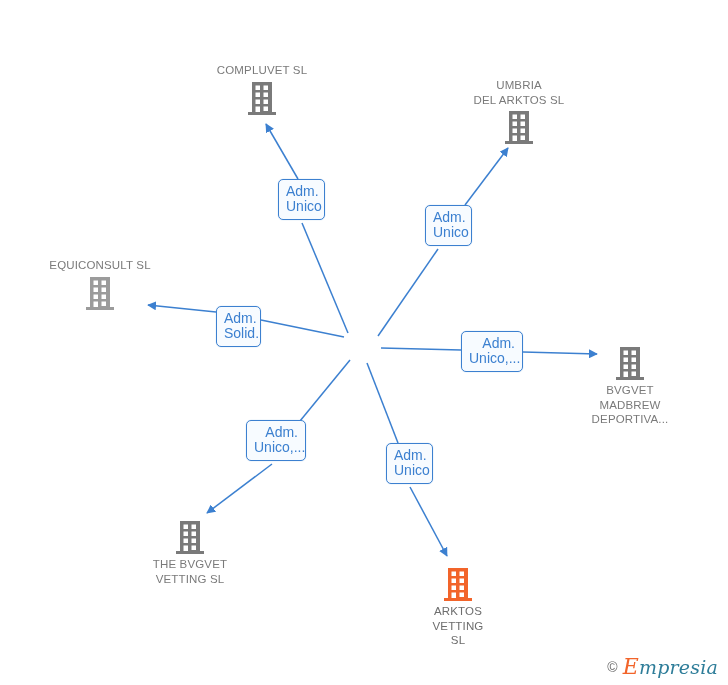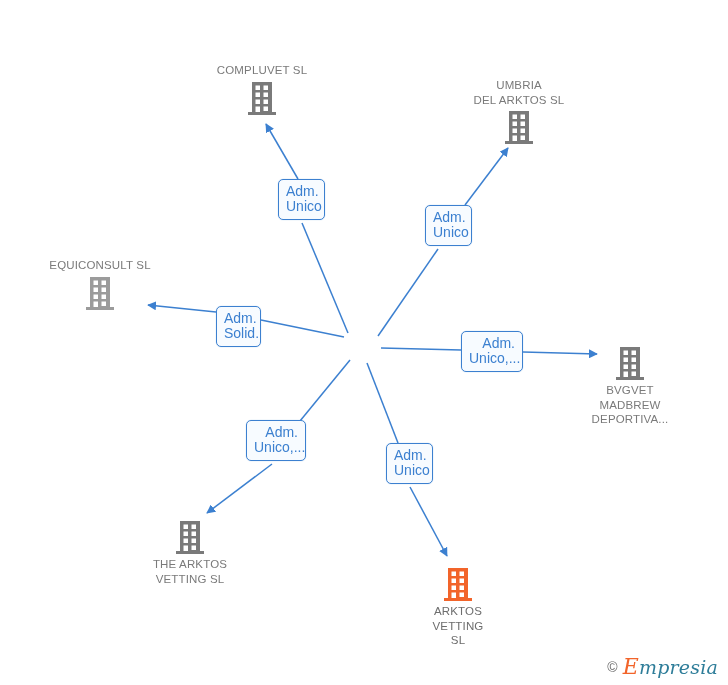--- a/index.html
+++ b/index.html
@@ -233,21 +233,21 @@
         <rect x="7.5" y="4.5" width="4.5" height="4.5" fill="#ffffff"></rect>
         <rect x="15.5" y="4.5" width="4.5" height="4.5" fill="#ffffff"></rect>
         <rect x="7.5" y="11.5" width="4.5" height="4.5" fill="#ffffff"></rect>
         <rect x="15.5" y="11.5" width="4.5" height="4.5" fill="#ffffff"></rect>
         <rect x="7.5" y="18.5" width="4.5" height="4.5" fill="#ffffff"></rect>
         <rect x="15.5" y="18.5" width="4.5" height="4.5" fill="#ffffff"></rect>
         <rect x="7.5" y="25.5" width="4.5" height="5.5" fill="#ffffff"></rect>
         <rect x="15.5" y="25.5" width="4.5" height="4.5" fill="#ffffff"></rect>
       </svg>
     </span>
-    <span class="node-label">THE ARKTOS
+    <span class="node-label">THE BVGVET
 VETTING  SL</span>
   </div>
 
   <div class="node label-below highlight" style="left:458px; top:567px;">
     <span class="icon-wrap">
       <svg width="28" height="34" viewBox="0 0 28 34" xmlns="http://www.w3.org/2000/svg">
         <rect x="4" y="1" width="20" height="30" fill="#f2642a"></rect>
         <rect x="0" y="31" width="28" height="3" fill="#f2642a"></rect>
         <rect x="7.5" y="4.5" width="4.5" height="4.5" fill="#ffffff"></rect>
         <rect x="15.5" y="4.5" width="4.5" height="4.5" fill="#ffffff"></rect>

